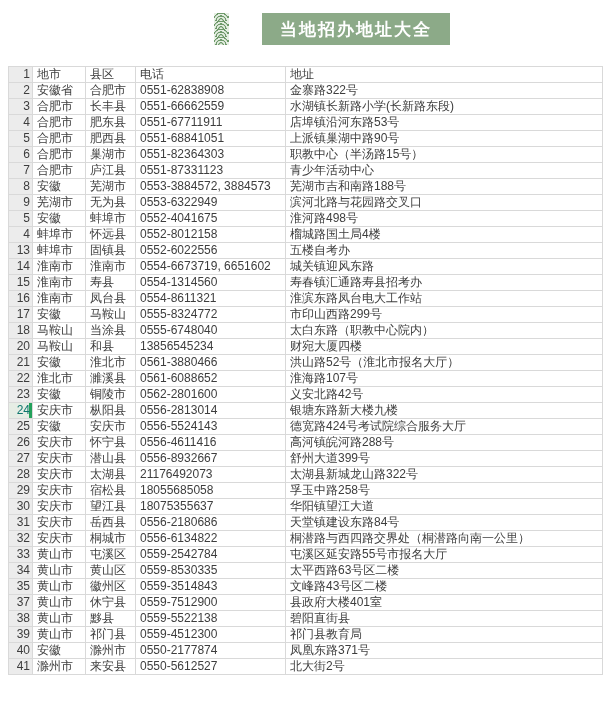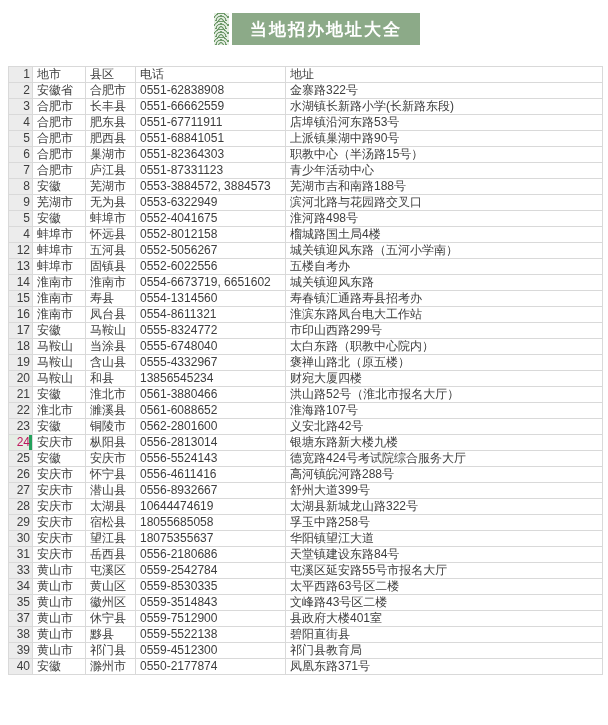--- a/index.html
+++ b/index.html
@@ -14,38 +14,38 @@
     background-color:#e7efe4;
     background-image:
       radial-gradient(circle at 50% 100%, #e7efe4 14%, #6f9a6b 16%, #6f9a6b 26%, #e7efe4 28%, #e7efe4 40%, #6f9a6b 42%, #6f9a6b 52%, #e7efe4 54%, #e7efe4 66%, #6f9a6b 68%, #6f9a6b 78%, #e7efe4 80%),
       radial-gradient(circle at 50% 100%, #e7efe4 14%, #6f9a6b 16%, #6f9a6b 26%, #e7efe4 28%, #e7efe4 40%, #6f9a6b 42%, #6f9a6b 52%, #e7efe4 54%, #e7efe4 66%, #6f9a6b 68%, #6f9a6b 78%, #e7efe4 80%);
     background-size:14px 8px, 14px 8px;
     background-position:0 0, 7px 4px;
   }
   .banner-main {
     width:188px; height:32px; background:#8caa88; color:#ffffff;
     font-size:17px; font-weight:bold; letter-spacing:2px;
-    display:flex; align-items:center; justify-content:center;
+    display:flex; align-items:center; justify-content:center;margin-left:30px;
   }
   
   table.sheet {
     position:absolute; left:8px; top:66px;
     border-collapse:collapse; table-layout:fixed;
   }
   table.sheet td {
     height:15px; font-size:12px; line-height:15px; color:#3d3d3d;
     border:1px solid #d9d9d9; padding:0 2px 0 4px;
     overflow:hidden; white-space:nowrap;
   }
   td.num {
     background:#ececec; color:#9b9b9b; text-align:right;
     padding:0 5px 0 0; border-color:#c5c5c5; font-size:11px;
   }
   tr.selected td.num {
-    color:#be185d; font-weight:normal;
+    color:#0f766e; font-weight:normal;
     box-shadow:inset -3px 0 0 #23a15b;
     background:#e6ede5;
   }
 </style>
 </head>
 <body>
 
 <div class="banner">
   <div class="banner-pattern"></div>
   <div class="banner-main">当地招办地址大全</div>
@@ -141,27 +141,20 @@
   </tr>
 
   <tr>
     <td class="num">4</td>
     <td>蚌埠市</td>
     <td>怀远县</td>
     <td>0552-8012158</td>
     <td>榴城路国土局4楼</td>
   </tr>
 
-  <tr>
-    <td class="num">12</td>
-    <td>蚌埠市</td>
-    <td>五河县</td>
-    <td>0552-5056267</td>
-    <td>城关镇迎风东路（五河小学南）</td>
-  </tr>
 
   <tr>
     <td class="num">13</td>
     <td>蚌埠市</td>
     <td>固镇县</td>
     <td>0552-6022556</td>
     <td>五楼自考办</td>
   </tr>
 
   <tr>
@@ -197,27 +190,20 @@
   </tr>
 
   <tr>
     <td class="num">18</td>
     <td>马鞍山</td>
     <td>当涂县</td>
     <td>0555-6748040</td>
     <td>太白东路（职教中心院内）</td>
   </tr>
 
-  <tr>
-    <td class="num">19</td>
-    <td>马鞍山</td>
-    <td>含山县</td>
-    <td>0555-4332967</td>
-    <td>褒禅山路北（原五楼）</td>
-  </tr>
 
   <tr>
     <td class="num">20</td>
     <td>马鞍山</td>
     <td>和县</td>
     <td>13856545234</td>
     <td>财宛大厦四楼</td>
   </tr>
 
   <tr>
@@ -273,21 +259,21 @@
     <td>安庆市</td>
     <td>潜山县</td>
     <td>0556-8932667</td>
     <td>舒州大道399号</td>
   </tr>
 
   <tr>
     <td class="num">28</td>
     <td>安庆市</td>
     <td>太湖县</td>
-    <td>10644474619</td>
+    <td>21176492073</td>
     <td>太湖县新城龙山路322号</td>
   </tr>
 
   <tr>
     <td class="num">29</td>
     <td>安庆市</td>
     <td>宿松县</td>
     <td>18055685058</td>
     <td>孚玉中路258号</td>
   </tr>
@@ -301,20 +287,27 @@
   </tr>
 
   <tr>
     <td class="num">31</td>
     <td>安庆市</td>
     <td>岳西县</td>
     <td>0556-2180686</td>
     <td>天堂镇建设东路84号</td>
   </tr>
 
+  <tr>
+    <td class="num">32</td>
+    <td>安庆市</td>
+    <td>桐城市</td>
+    <td>0556-6134822</td>
+    <td>桐潜路与西四路交界处（桐潜路向南一公里）</td>
+  </tr>
 
   <tr>
     <td class="num">33</td>
     <td>黄山市</td>
     <td>屯溪区</td>
     <td>0559-2542784</td>
     <td>屯溪区延安路55号市报名大厅</td>
   </tr>
 
   <tr>
@@ -359,14 +352,21 @@
   </tr>
 
   <tr>
     <td class="num">40</td>
     <td>安徽</td>
     <td>滁州市</td>
     <td>0550-2177874</td>
     <td>凤凰东路371号</td>
   </tr>
 
+  <tr>
+    <td class="num">41</td>
+    <td>滁州市</td>
+    <td>来安县</td>
+    <td>0550-5612527</td>
+    <td>北大街2号</td>
+  </tr>
 </tbody>
 </table>
 
 </body></html>

